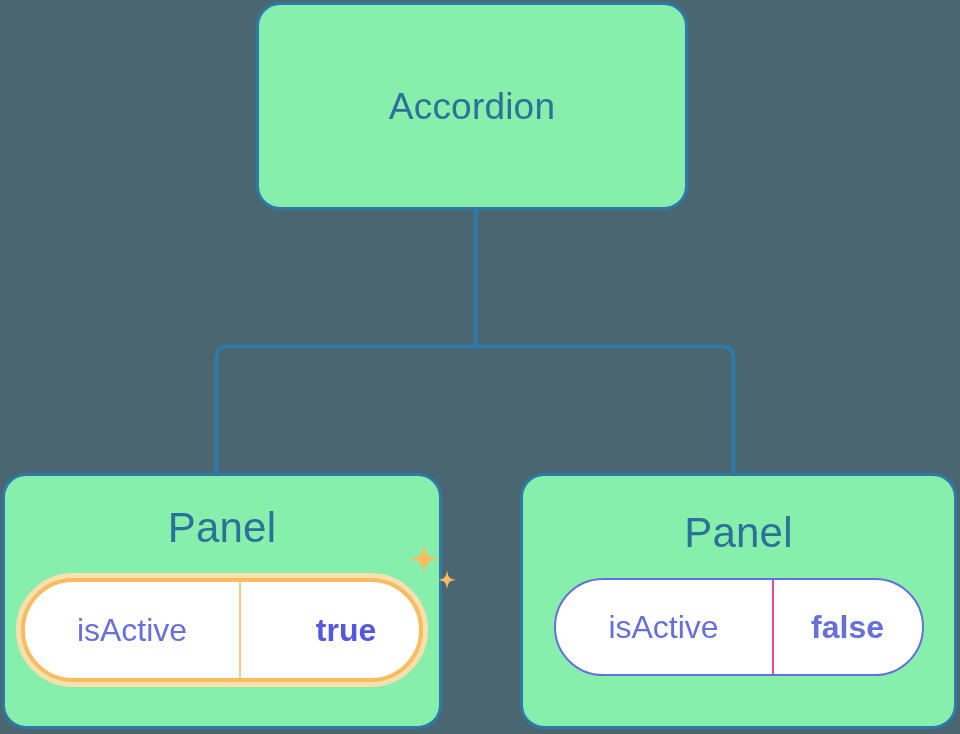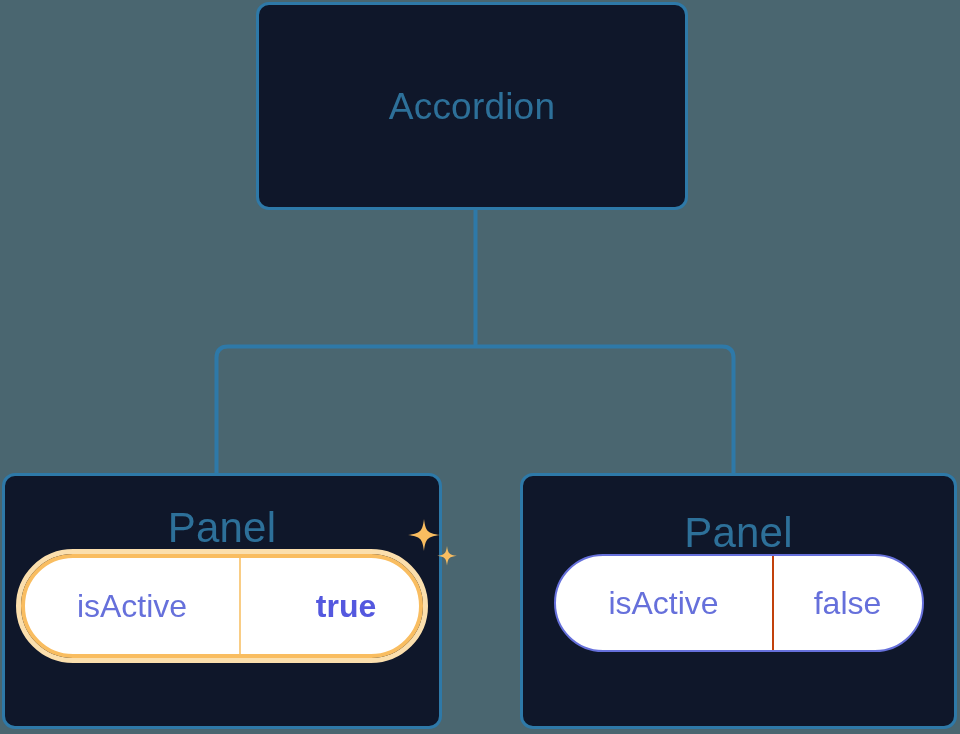--- a/index.html
+++ b/index.html
@@ -29,23 +29,23 @@
     top: 0;
     width: 960px;
     height: 734px;
     pointer-events: none;
   }
 
   
   .node-card {
     position: absolute;
     box-sizing: border-box;
-    background: #0f172a;
+    background: #86efac;
     border: 3px solid #2e79a8;
-    border-radius: 13px;
+    border-radius: 24px;
     display: flex;
     flex-direction: column;
     align-items: center;
   }
 
   .node-root {
     left: 256px;
     top: 2px;
     width: 432px;
     height: 208px;
@@ -80,20 +80,21 @@
     font-size: 37px;
   }
 
   .node-title.panel-title {
     font-size: 42px;
   }
 
   
   .pill-wrap {
     position: relative;
+    margin-top: 24px;
   }
 
   .pill {
     box-sizing: border-box;
     display: flex;
     align-items: stretch;
     border-radius: 999px;
     background: #ffffff;
     overflow: hidden;
   }
@@ -114,21 +115,22 @@
   }
   .pill-plain .pill-key {
     width: 216px;
     color: #6670db;
     font-size: 32px;
   }
   .pill-plain .pill-val {
     width: 148px;
     color: #6670db;
     font-size: 32px;
-    border-left: 2px solid #c2410c;
+    border-left: 2px solid #ec4899;
+    font-weight: bold;
   }
 
   
   .pill-highlight-outer {
     box-sizing: border-box;
     border: 5px solid #fbdfad;
     border-radius: 999px;
     padding: 0;
     display: inline-block;
   }

